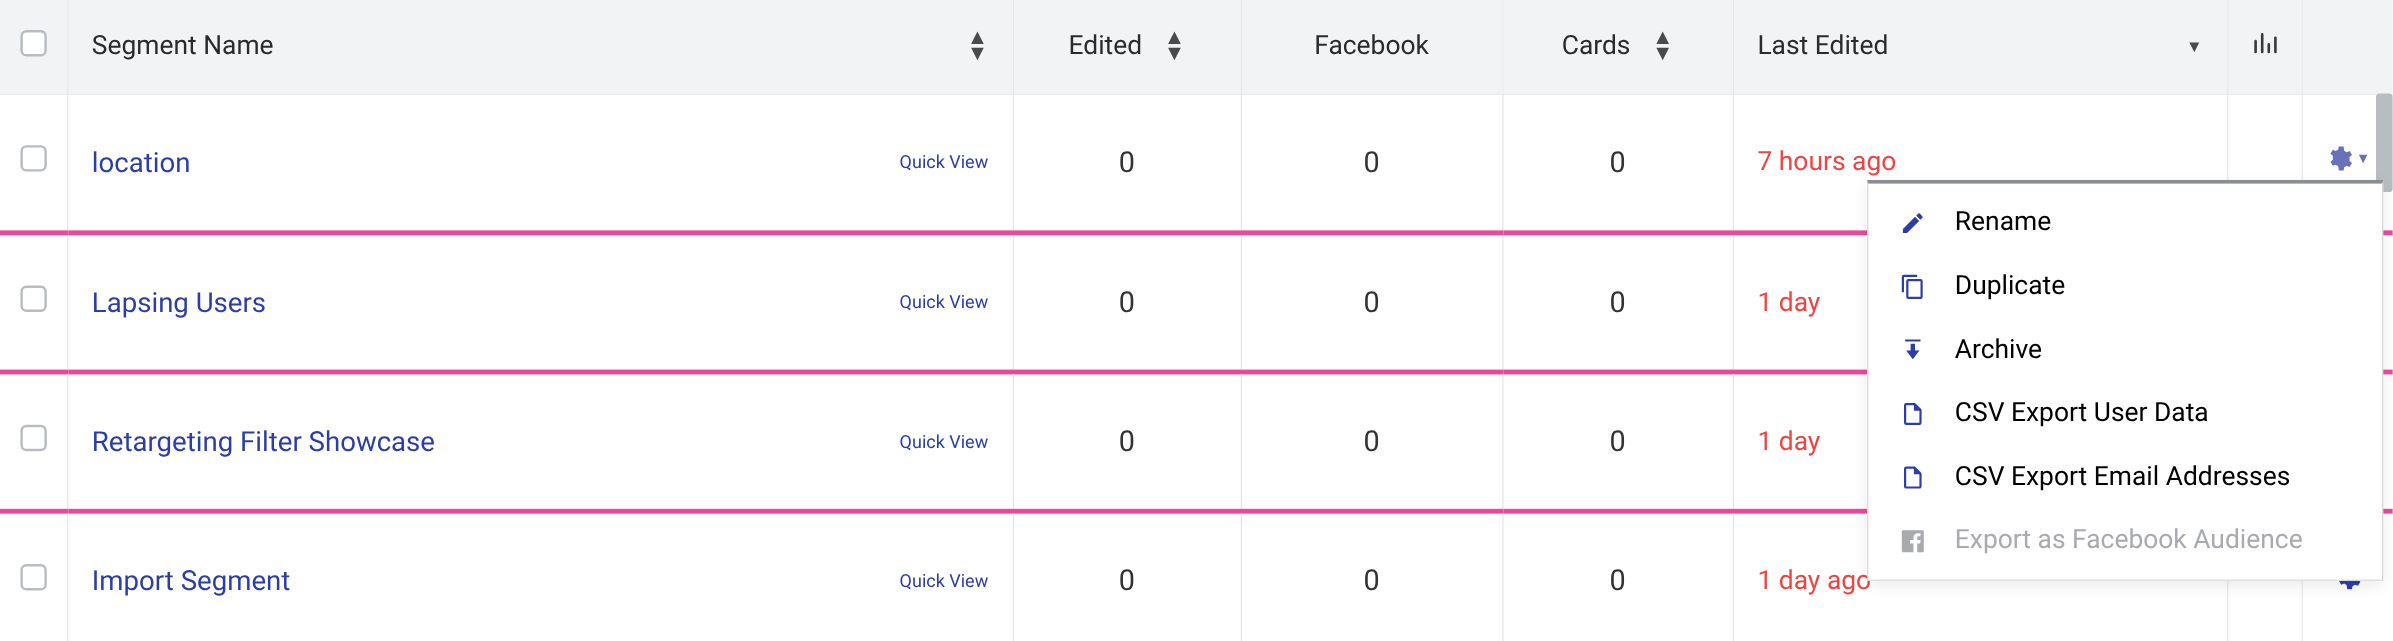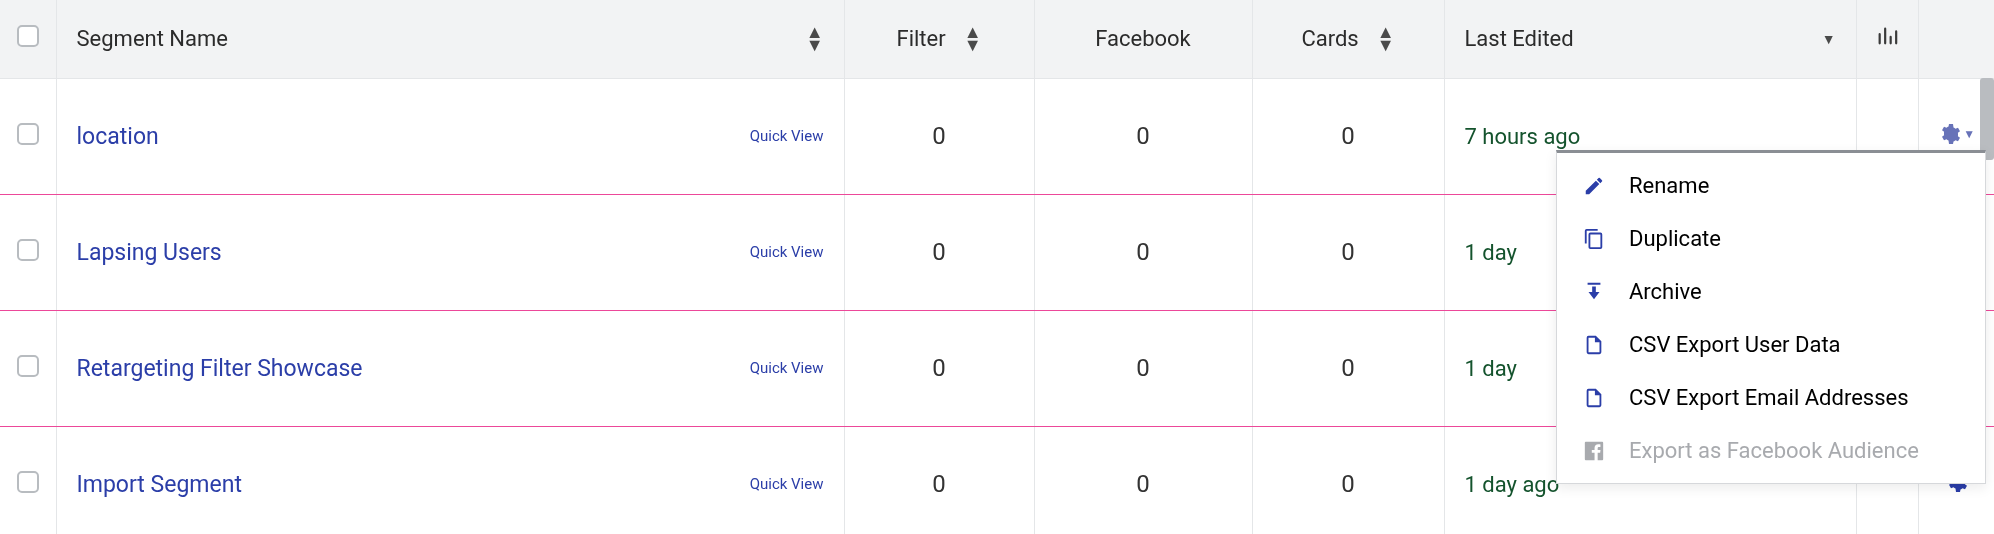--- a/index.html
+++ b/index.html
@@ -51,29 +51,29 @@
   }
   .th-center .th-flex { justify-content:center; gap:18px; }
   .sort-icon { color:#4a4a4a; font-size:18px; line-height:0.6; display:flex; flex-direction:column; align-items:center;}
   .sort-icon span{line-height:0.7;}
   .caret-down-icon { color:#4a4a4a; font-size:14px;}
 
   .checkbox {
     width:22px; height:22px; border:2px solid #b8bcc0; border-radius:5px; display:inline-block; background:#fff;
   }
   tbody tr { background:#fff; height: 116px;}
-  tbody td { border-left:1px solid #e4e6e8; border-right:1px solid #e4e6e8; border-bottom:1px solid #ec4899;}
+  tbody td { border-left:1px solid #e4e6e8; border-right:1px solid #e4e6e8; border-bottom:4px solid #ec4899;}
   .center { text-align:center; }
   .seg-cell {
     display:flex; align-items:center; justify-content:space-between; height:100%;
   }
   .seg-link { color:#2b3ea8; font-size:23px; text-decoration:none; cursor:pointer;}
   .quick-view { color:#2b3ea8; font-size:15px; cursor:pointer;}
   .num { font-size:24px; color:#333;}
-  .last-edited { color:#14532d; font-size:22px;}
+  .last-edited { color:#ef4444; font-size:22px;}
   .gear-btn {
     display:inline-flex; align-items:center; gap:2px; color:#6772b8; cursor:pointer;
   }
   .gear-btn svg{width:24px;height:24px;fill:#6772b8;}
   .gear-btn .tri{font-size:12px;color:#6772b8;}
 
   .chart-icon svg{width:22px;height:22px;fill:none;stroke:#3a3a3a;stroke-width:2;}
   .chart-hd{display:flex;align-items:center;justify-content:center;height:100%;}
 
   
@@ -137,21 +137,21 @@
         <div class="th-flex">
           <span>Segment Name</span>
           <span class="sort-icon">
                 <span>▲</span>
                 <span>▼</span>
               </span>
         </div>
       </th>
       <th class="col-filters th-center">
         <div class="th-flex">
-          <span>Filter</span>
+          <span>Edited</span>
           <span class="sort-icon">
                 <span>▲</span>
                 <span>▼</span>
               </span>
         </div>
       </th>
       <th class="col-campaigns th-center">
         <div class="th-flex" style="justify-content:center;">
           <span>Facebook</span>
         </div>

